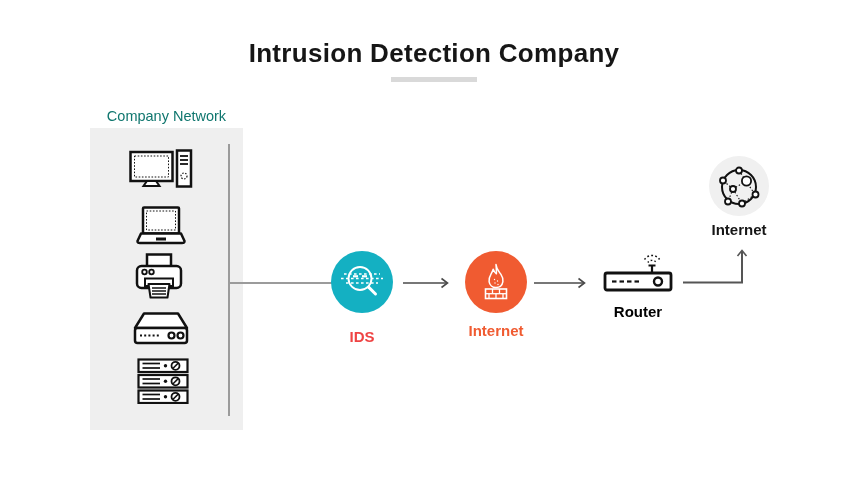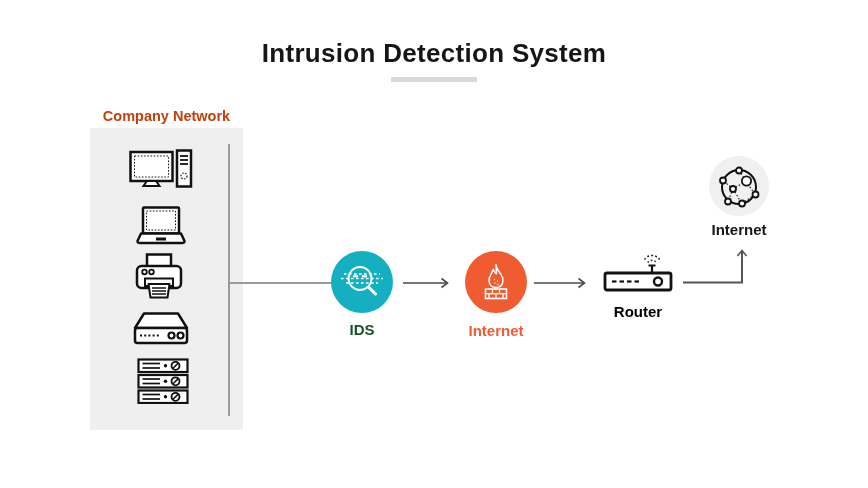--- a/index.html
+++ b/index.html
@@ -27,22 +27,22 @@
     left: 391px; top: 77px;
     width: 86px; height: 5px;
     background: #d9d9d9;
   }
   .network-label {
     position: absolute;
     left: 90px; top: 108px;
     width: 153px;
     text-align: center;
     font-size: 14.5px;
-    font-weight: 700;
-    color: #c2410c;
+    font-weight: 400;
+    color: #0f766e;
   }
   .network-box {
     position: absolute;
     left: 90px; top: 128px;
     width: 153px; height: 302px;
     background: #efefef;
   }
   .device { position: absolute; }
   .dev-desktop { left: 129px; top: 149px; }
   .dev-laptop  { left: 136px; top: 206px; }
@@ -71,36 +71,36 @@
   }
   .node-ids      { left: 331px; top: 251px; background: #14b0c2; }
   .node-firewall { left: 465px; top: 251px; background: #f05b31; }
   .node-internet { left: 709px; top: 156px; width: 60px; height: 60px; background: #f0f0f0; }
   .node-label {
     position: absolute;
     text-align: center;
     font-size: 15px;
     font-weight: 700;
   }
-  .label-ids      { left: 332px; top: 321px; width: 60px;  color: #14532d; }
+  .label-ids      { left: 332px; top: 328px; width: 60px;  color: #ef4444; }
   .label-firewall { left: 451px; top: 322px; width: 90px;  color: #f05b31; }
   .label-router   { left: 598px; top: 303px; width: 80px;  color: #000000; }
   .label-internet { left: 699px; top: 221px; width: 80px;  color: #161616; }
   .arrow { position: absolute; }
   .arrow-1 { left: 402px; top: 277px; }
   .arrow-2 { left: 533px; top: 277px; }
   .router-icon { position: absolute; left: 602px; top: 246px; }
   .elbow { position: absolute; left: 682px; top: 244px; }
 </style>
 </head>
 <body>
 
 <div class="canvas">
 
-  <div class="title">Intrusion Detection System</div>
+  <div class="title">Intrusion Detection Company</div>
   <div class="title-underline"></div>
 
   <div class="network-label">Company Network</div>
   <div class="network-box"></div>
 
   <div class="device dev-desktop">
     <svg width="64" height="46" viewBox="0 0 64 46">
       <rect x="1.5" y="3" width="42" height="29" fill="#fff" stroke="#111" stroke-width="2.5"></rect>
       <rect x="5.5" y="7" width="34" height="21" fill="none" stroke="#111" stroke-width="1" stroke-dasharray="1.6 1.6"></rect>
       <path d="M18,32 h9 l3.5,5 h-16 z" fill="#fff" stroke="#111" stroke-width="2"></path>

